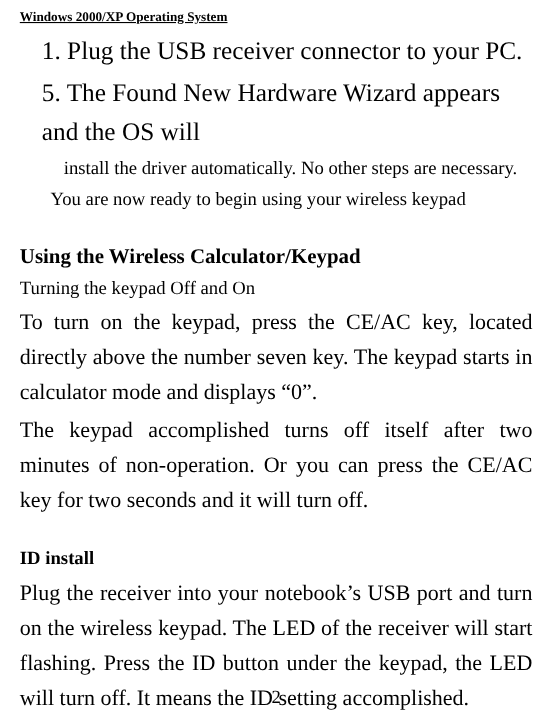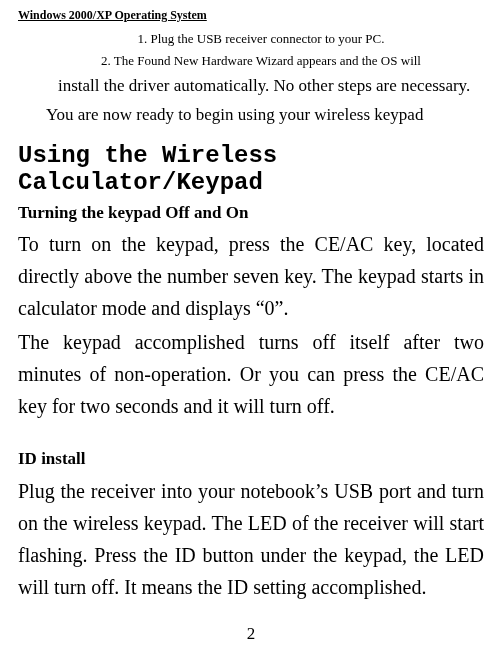--- a/index.html
+++ b/index.html
@@ -16,48 +16,46 @@
       padding: 8px 18px 0 18px;
       position: relative;
     }
     .os-heading {
       font-weight: bold;
       text-decoration: underline;
       font-size: 12px;
       margin-bottom: 6px;
     }
     .step {
-      font-size: 13px;
+      font-size: 23px;
       padding-left: 20px;
       line-height: 1.55;
       margin-bottom: 2px;
-      text-align: center;
     }
     .step-continuation {
       font-size: 17px;
       padding-left: 40px;
       line-height: 1.55;
     }
     .ready {
       font-size: 17px;
       font-weight: normal;
       padding-left: 28px;
       line-height: 1.55;
       margin-top: 2px;
     }
     .section-heading {
-      font-size: 24px;
+      font-size: 19px;
       font-weight: bold;
-      margin-top: 14px;
+      margin-top: 28px;
       margin-bottom: 4px;
-      font-family: Liberation Mono, monospace;
     }
     .sub-heading {
       font-size: 17px;
-      font-weight: bold;
+      font-weight: normal;
       margin-bottom: 2px;
       line-height: 1.55;
     }
     .body-text {
       font-size: 20px;
       text-align: justify;
       line-height: 1.6;
       margin-bottom: 2px;
     }
     .sub-heading-spaced {
@@ -75,21 +73,21 @@
       text-align: center;
       font-size: 17px;
     }
   </style>
 </head>
 <body>
 
 <div class="os-heading">Windows 2000/XP Operating System</div>
 
 <div class="step">1. Plug the USB receiver connector to your PC.</div>
-<div class="step">2. The Found New Hardware Wizard appears and the OS will</div>
+<div class="step">5. The Found New Hardware Wizard appears and the OS will</div>
 <div class="step-continuation">install the driver automatically. No other steps are necessary.</div>
 
 <div class="ready">You are now ready to begin using your wireless keypad</div>
 
 <div class="section-heading">Using the Wireless Calculator/Keypad</div>
 
 <div class="sub-heading">Turning the keypad Off and On</div>
 <div class="body-text">To turn on the keypad, press the CE/AC key, located directly above the number seven key. The keypad starts in calculator mode and displays “0”.</div>
 <div class="body-text">The keypad accomplished turns off itself after two minutes of non-operation. Or you can press the CE/AC key for two seconds and it will turn off.</div>
 

